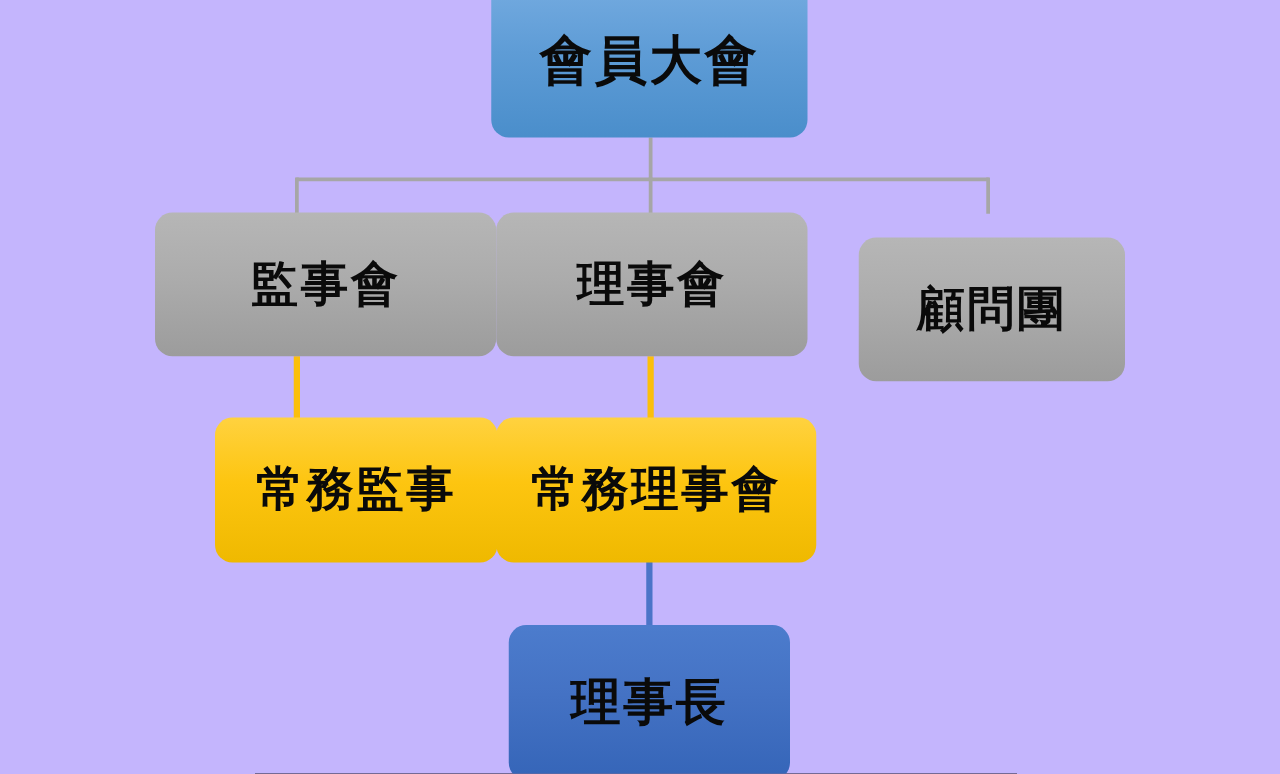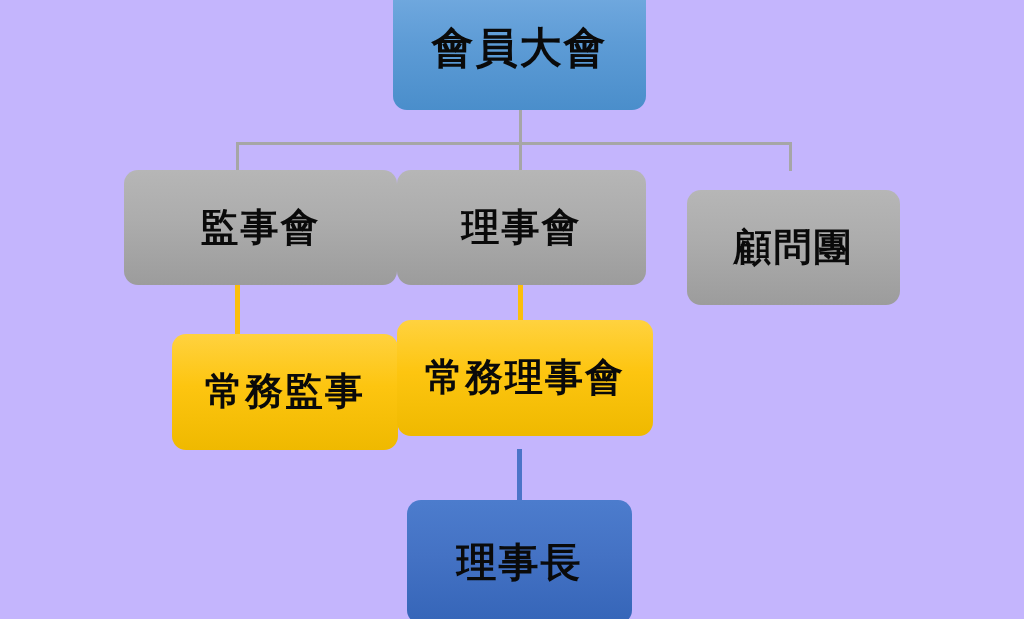--- a/index.html
+++ b/index.html
@@ -83,21 +83,21 @@
   </div>
 
   <div class="node node-gray" style="left:687px; top:170px; width:213px; height:115px;margin-top:20px;">
     <span>顧問團</span>
   </div>
 
   <div class="node node-yellow" style="left:124px; top:334px; width:226px; height:116px;margin-left:48px;">
     <span>常務監事</span>
   </div>
 
-  <div class="node node-yellow" style="left:397px; top:320px; width:256px; height:116px;">
+  <div class="node node-yellow" style="left:397px; top:334px; width:256px; height:116px;">
     <span>常務理事會</span>
   </div>
 
   <div class="node node-blue-bottom" style="left:407px; top:500px; width:225px; height:124px;">
     <span>理事長</span>
   </div>
 
 </div>
 
 </body></html>

